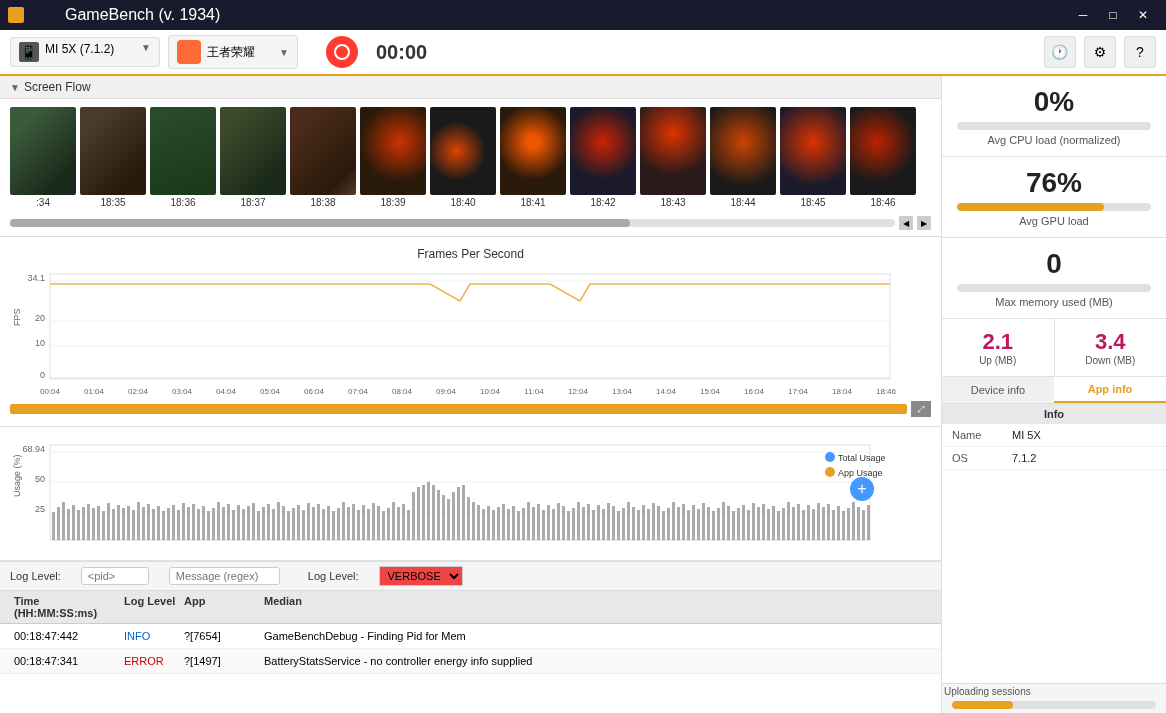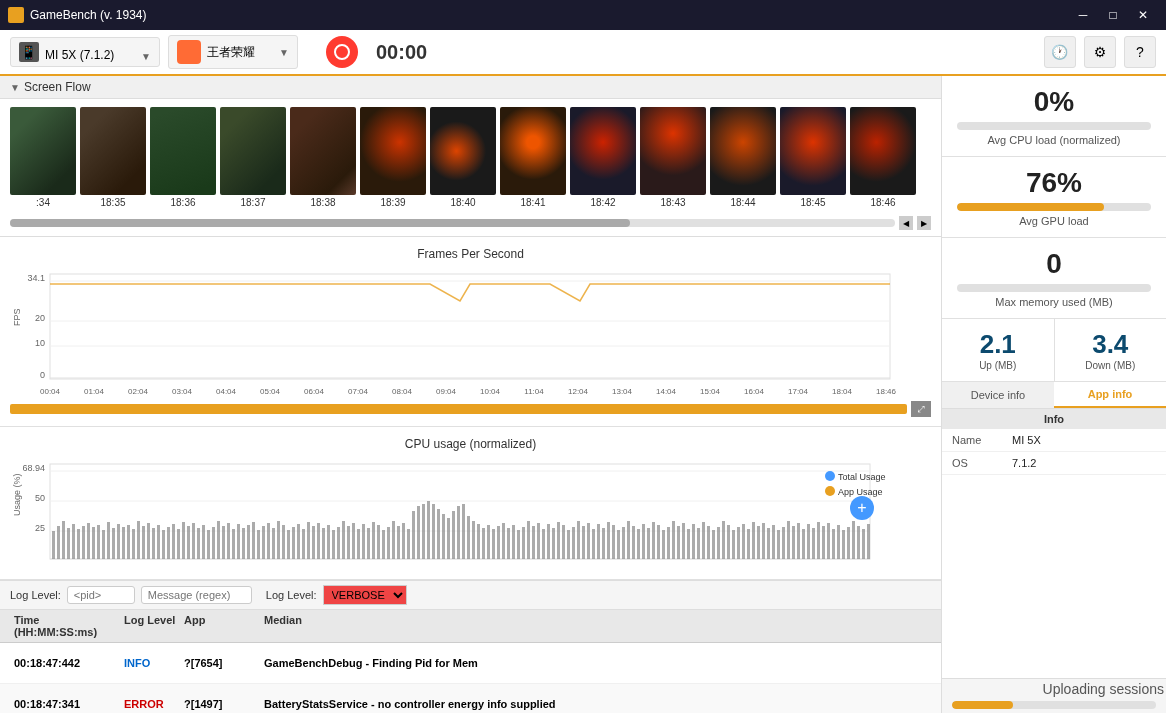--- a/index.html
+++ b/index.html
@@ -11,21 +11,21 @@
       color: #fff;
       height: 30px;
       display: flex;
       align-items: center;
       justify-content: space-between;
       padding: 0 8px;
       user-select: none;
     }
     .titlebar-left { display: flex; align-items: center; gap: 6px; }
     .titlebar-icon { width: 16px; height: 16px; background: #e8a020; border-radius: 2px; }
-    .titlebar-title { font-size: 12px; color: #fff; }
+    .titlebar-title { font-size: 16px; color: #fff; margin-left: 35px; }
     .titlebar-controls { display: flex; gap: 0; }
     .titlebar-btn {
       width: 30px; height: 30px;
       background: transparent;
       border: none;
       color: #fff;
       cursor: pointer;
       display: flex; align-items: center; justify-content: center;
       font-size: 12px;
     }
@@ -34,21 +34,21 @@
     .appbar {
       background: #fff;
       height: 46px;
       display: flex;
       align-items: center;
       padding: 0 10px;
       gap: 8px;
       border-bottom: 2px solid #e8a020;
     }
     .device-selector {
-      display: flex; align-items: flex-end;
+      display: flex; align-items: flex-start;
       background: #f5f5f5;
       border: 1px solid #ddd;
       border-radius: 3px;
       padding: 4px 8px;
       gap: 6px;
       cursor: pointer;
       min-width: 150px;
     }
     .device-icon { width: 20px; height: 20px; background: #555; border-radius: 2px; display: flex; align-items: center; justify-content: center; }
     .device-icon::after { content: '📱'; font-size: 14px; }
@@ -182,21 +182,21 @@
       font-size: 12px;
       color: #333;
       margin-bottom: 5px;
     }
     .chart-svg { width: 100%; }
 
     
     .filters-bar {
       display: flex;
       align-items: center;
-      gap: 6px;
+      gap: 20px;
       padding: 4px 10px;
       background: #f5f5f5;
       border-top: 1px solid #ddd;
       border-bottom: 1px solid #ddd;
     }
     .filter-input {
       border: 1px solid #ccc;
       border-radius: 3px;
       padding: 2px 6px;
       font-size: 11px;
@@ -214,25 +214,24 @@
       background: #e8e8e8;
       padding: 2px 10px;
       font-size: 11px;
       font-weight: bold;
       color: #333;
       border-bottom: 1px solid #ccc;
     }
     .log-header-cell { padding: 2px 4px; }
     .log-row {
       display: flex;
-      padding: 12px 10px;
+      padding: 4px 10px;
       font-size: 11px;
       border-bottom: 1px solid #f0f0f0;
       background: #fff;
-      font-weight: bold;
     }
     .log-row:nth-child(even) { background: #f9f9f9; }
     .log-cell { padding: 2px 4px; }
     .col-time { width: 110px; }
     .col-level { width: 60px; }
     .col-app { width: 80px; }
     .col-msg { flex: 1; }
     .log-level-error { color: #cc0000; }
     .log-level-info { color: #0066cc; }
 
@@ -279,21 +278,21 @@
       background: #fff;
       border-bottom: 1px solid #e0e0e0;
     }
     .metric-half {
       flex: 1;
       padding: 10px 8px;
       text-align: center;
       border-right: 1px solid #e0e0e0;
     }
     .metric-half:last-child { border-right: none; }
-    .metric-half-value { font-size: 26px; font-weight: bold; color: #0c4a6e; }
+    .metric-half-value { font-size: 22px; font-weight: bold; color: #be185d; }
     .metric-half-label { font-size: 10px; color: #555; }
 
     
     .info-tabs {
       display: flex;
       background: #f0f0f0;
       border-bottom: 1px solid #ddd;
     }
     .info-tab {
       flex: 1;
@@ -322,23 +321,23 @@
     }
     .info-row {
       display: flex;
       padding: 5px 10px;
       border-bottom: 1px solid #f0f0f0;
       font-size: 11px;
     }
     .info-key { color: #555; width: 60px; }
     .info-val { color: #222; font-weight: 500; flex: 1; text-align: left; }
     .upload-label {
-      font-size: 14px;
+      font-size: 10px;
       color: #555;
-      text-align: right;
+      text-align: left;
       padding: 2px;
     }
 
     
     .t0 .thumb-content { background: linear-gradient(135deg, #3a5a3a 20%, #1a2a1a 80%); }
     .t1 .thumb-content { background: linear-gradient(135deg, #4a3a2a 20%, #2a1a0a 80%); }
     .t2 .thumb-content { background: linear-gradient(160deg, #2a4a2a 10%, #1a3a1a 90%); }
     .t3 .thumb-content { background: linear-gradient(135deg, #3a4a2a 20%, #1a2a1a 80%); }
     .t4 .thumb-content { background: linear-gradient(135deg, #4a2a1a 20%, #2a1a0a 80%, #5a3a2a 100%); }
     .t5 .thumb-content { background: radial-gradient(circle at 60% 40%, #cc3300 0%, #2a1a0a 60%); }
@@ -525,21 +524,20 @@
           <text x="876" y="128" font-size="8" fill="#666" text-anchor="middle">18:46</text>
         </svg>
         
         <div style="display:flex; align-items:center; margin: 2px 0 4px;">
           <div style="flex:1; height:10px; background:#e8a020; border-radius:2px;"></div>
           <button style="width:20px;height:16px;background:#888;border:none;cursor:pointer;color:#fff;font-size:9px;margin-left:4px;">⤢</button>
         </div>
       </div>
 
       <div class="chart-container">
-        <div class="chart-title">CPU usage (normalized)</div>
         <svg class="chart-svg" height="115">
           <text x="35" y="15" font-size="9" fill="#666" text-anchor="end">68.94</text>
           <text x="35" y="45" font-size="9" fill="#666" text-anchor="end">50</text>
           <text x="35" y="75" font-size="9" fill="#666" text-anchor="end">25</text>
           <text x="10" y="60" font-size="9" fill="#666" transform="rotate(-90,10,60)">Usage (%)</text>
           <rect x="40" y="8" width="820" height="95" fill="#fff" stroke="#e0e0e0"></rect>
 
           <line x1="40" y1="15" x2="860" y2="15" stroke="#f0f0f0" stroke-width="1"></line>
           <line x1="40" y1="45" x2="860" y2="45" stroke="#f0f0f0" stroke-width="1"></line>
           <line x1="40" y1="75" x2="860" y2="75" stroke="#f0f0f0" stroke-width="1"></line>

